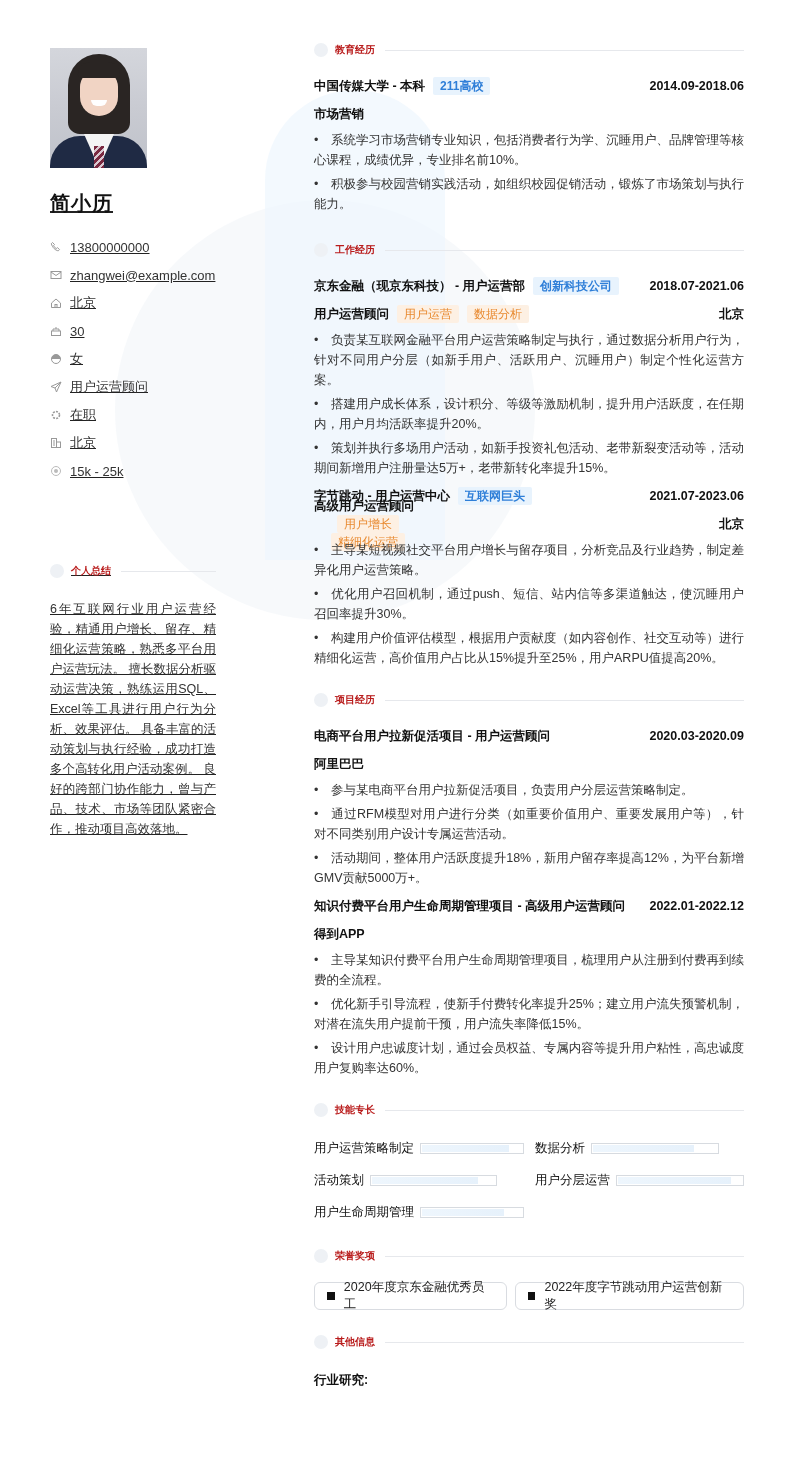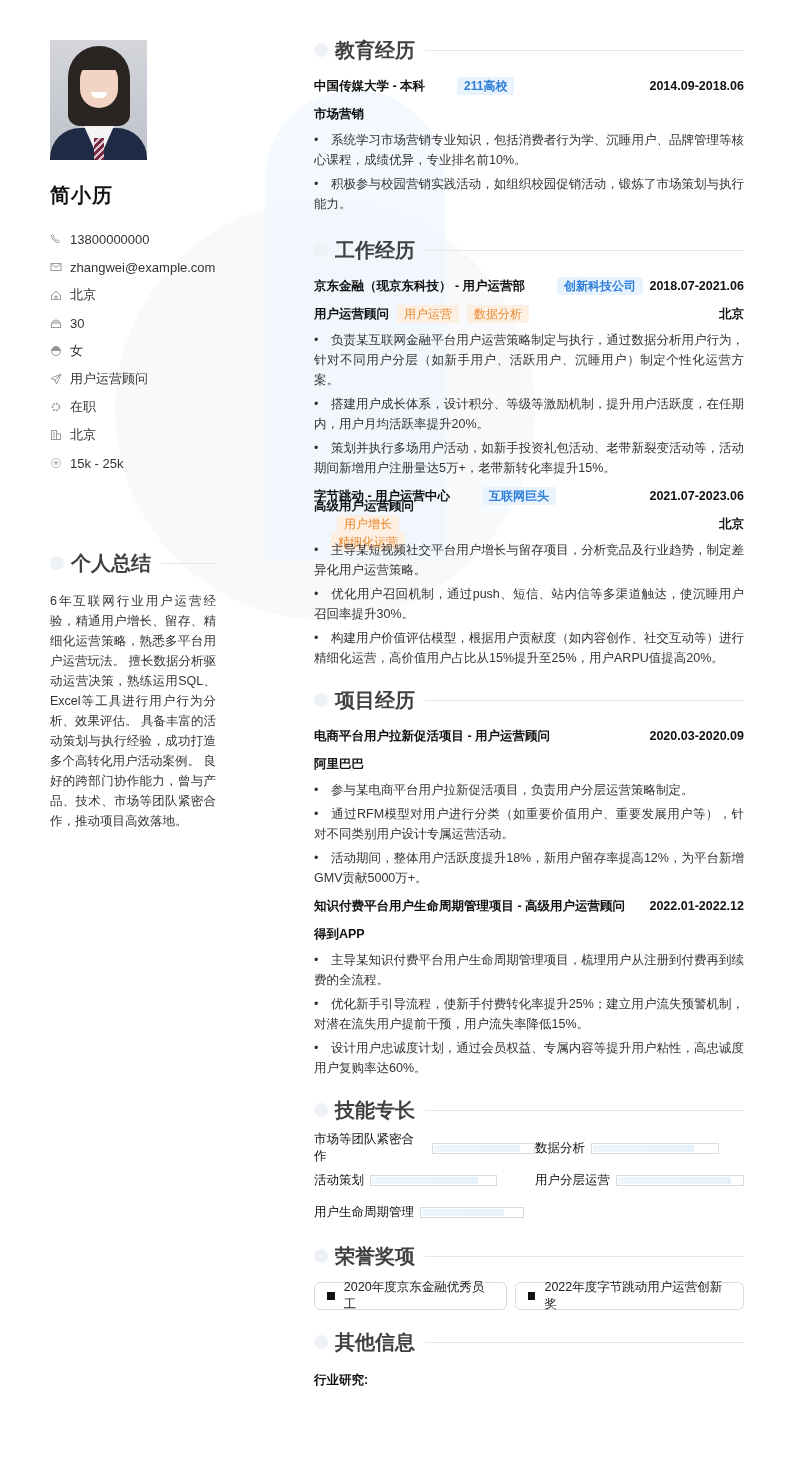--- a/index.html
+++ b/index.html
@@ -6,21 +6,21 @@
   html, body { width: 794px; height: 1464px; background: #ffffff; overflow: hidden; }
   body { font-family: "Liberation Sans", "DejaVu Sans", sans-serif; color: #222; position: relative; }
 
   .bg-deco { position: absolute; pointer-events: none; z-index: 0; }
   .bg-deco.c1 { left: 115px; top: 200px; width: 420px; height: 420px; border-radius: 50%; background: #f5f7fa; opacity: 0.8; }
   .bg-deco.c2 { left: 265px; top: 90px; width: 180px; height: 470px; border-radius: 90px 90px 0 0; background: #eef6fd; opacity: 0.7; }
 
   .page { position: relative; z-index: 1; width: 794px; height: 1464px; }
 
   
-  .left { position: absolute; left: 50px; top: 40px; width: 170px; }
+  .left { position: absolute; left: 50px; top: 48px; width: 170px; text-decoration: underline; }
   .photo { width: 97px; height: 120px; background: linear-gradient(180deg,#d4d6dc 0%, #c9cbd2 50%, #bfc2ca 100%); position: relative; overflow: hidden; }
   .photo .hair { position: absolute; left: 18px; top: 6px; width: 62px; height: 80px; background: #2a2523; border-radius: 32px 32px 12px 12px; }
   .photo .face { position: absolute; left: 30px; top: 22px; width: 38px; height: 46px; background: #f1d4c4; border-radius: 18px 18px 20px 20px; }
   .photo .fringe { position: absolute; left: 28px; top: 14px; width: 42px; height: 16px; background: #2a2523; border-radius: 20px 20px 6px 6px; }
   .photo .smile { position: absolute; left: 41px; top: 52px; width: 16px; height: 6px; background: #fff; border-radius: 0 0 8px 8px; }
   .photo .body { position: absolute; left: 0; top: 88px; width: 97px; height: 40px; background: #1f2a44; border-radius: 30px 30px 0 0; }
   .photo .collar { position: absolute; left: 34px; top: 86px; width: 30px; height: 34px; background: #f4f4f4; clip-path: polygon(0 0,100% 0,50% 100%); }
   .photo .tie { position: absolute; left: 44px; top: 98px; width: 10px; height: 24px; background: repeating-linear-gradient(135deg,#7a2940 0 3px,#d9c8d0 3px 5px); }
 
   .name { font-size: 20px; font-weight: bold; color: #111; margin-top: 22px; letter-spacing: 1px; }
@@ -28,28 +28,28 @@
   .info-item { display: flex; align-items: center; height: 28px; font-size: 13px; color: #333; }
   .info-item .ic { width: 12px; height: 12px; margin-right: 8px; color: #999; display: inline-flex; align-items: center; justify-content: center; }
   .info-item .ic svg { width: 12px; height: 12px; }
 
   .summary-title { margin-top: 76px; display: flex; align-items: center; }
   .summary-text { margin-top: 18px; font-size: 12.5px; line-height: 20px; color: #333; width: 166px; text-align: justify; }
 
   
   .sec-head { display: flex; align-items: center; height: 20px; }
   .sec-head .dot { width: 14px; height: 14px; border-radius: 50%; background: #eef1f5; margin-right: 7px; }
-  .sec-head .title { font-size: 20px; font-weight: bold; color: #404040; white-space: nowrap; }
+  .sec-head .title { font-size: 10px; font-weight: bold; color: #b91c1c; white-space: nowrap; }
   .sec-head .line { flex: 1; height: 1px; background: #e6e8ec; margin-left: 10px; }
 
   
   .right { position: absolute; left: 314px; top: 40px; width: 430px; }
   .section { margin-bottom: 0; }
   .row-head { display: flex; align-items: center; justify-content: space-between; font-size: 12.5px; font-weight: bold; color: #111; height: 20px; }
-  .row-head .lhs { display: flex; align-items: center; gap: 24px; }
+  .row-head .lhs { display: flex; align-items: center; }
   .tag { display: inline-block; font-size: 12px; font-weight: normal; padding: 1px 7px; margin-left: 8px; border-radius: 2px; line-height: 16px; }
   .tag.blue { background: #e8f3fd; color: #2f7fd8; font-weight: bold; }
   .tag.orange { background: #fdf0e3; color: #e8892f; }
   .date { font-weight: bold; font-size: 12.5px; }
   .sub { font-size: 12.5px; font-weight: bold; color: #111; margin-top: 8px; height: 20px; display: flex; align-items: center; justify-content: space-between; text-align: center; }
   .bullets { margin-top: 6px; }
   .bullet { font-size: 12.5px; line-height: 20px; color: #333; margin-bottom: 4px; text-align: justify; }
   .bullet .b { display: inline-block; width: 17px; }
 
   .skills { display: grid; grid-template-columns: 221px 209px; row-gap: 12px; margin-top: 18px; }
@@ -294,21 +294,21 @@
     </section>
 
     <section class="section" style="margin-top:22px;">
       <div class="sec-head">
         <span class="dot"></span>
         <span class="title">技能专长</span>
         <span class="line"></span>
       </div>
       <div class="skills">
         <div class="skill">
-          <span>市场等团队紧密合作</span>
+          <span>用户运营策略制定</span>
           <span class="bar" style="width:104px;">
               <span class="fill" style="width:85%;"></span>
             </span>
         </div>
         <div class="skill">
           <span>数据分析</span>
           <span class="bar" style="width:128px;">
               <span class="fill" style="width:80%;"></span>
             </span>
         </div>

